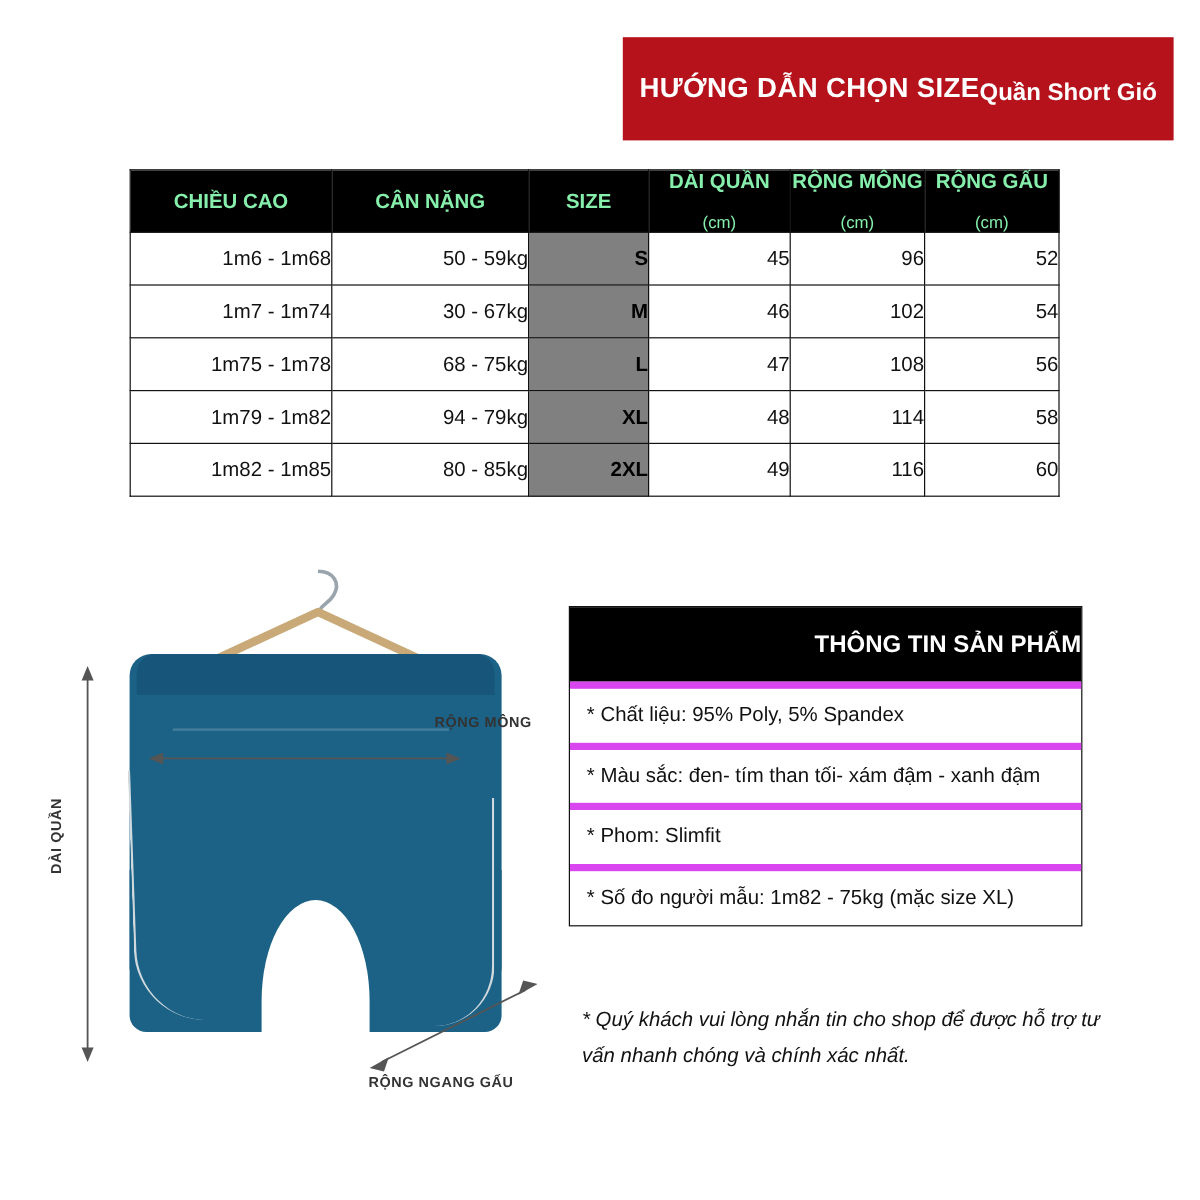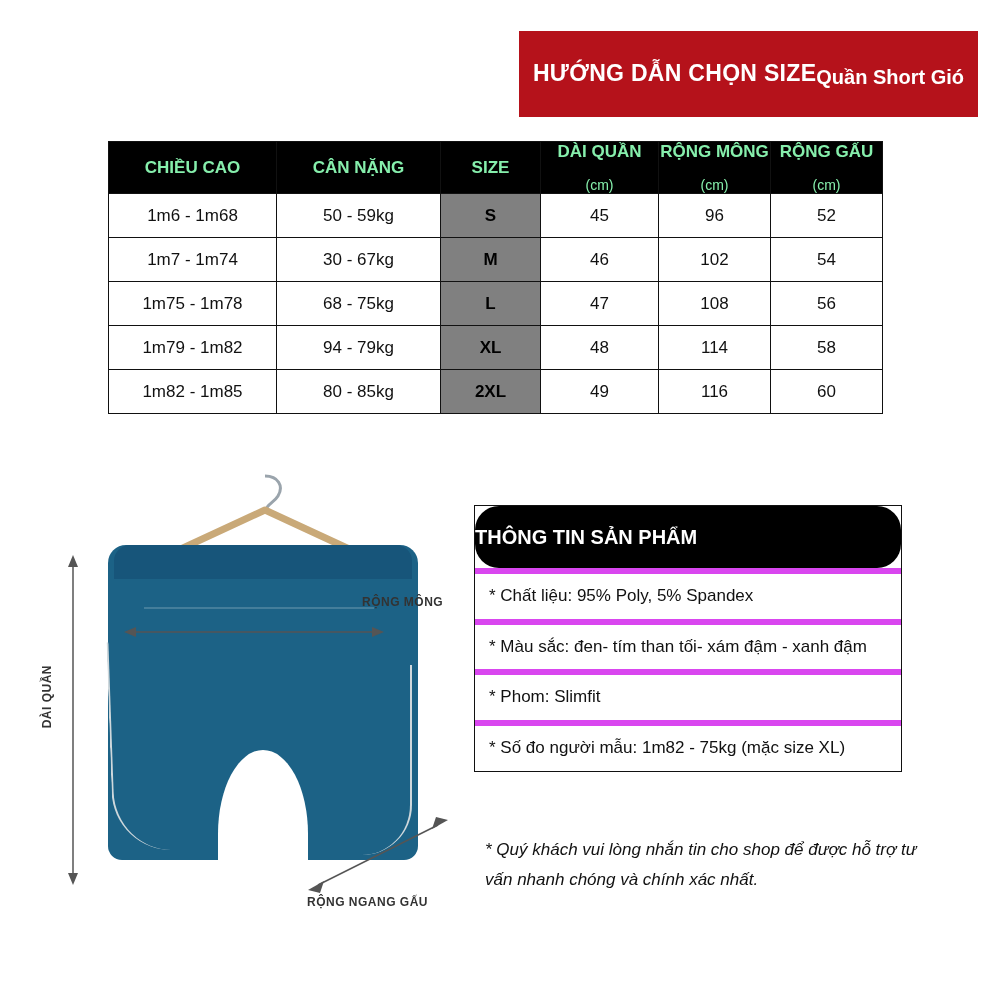--- a/index.html
+++ b/index.html
@@ -75,20 +75,21 @@
     font-size: 14px;
     font-weight: normal;
     display: block;
     margin-top: 15px;
   }
   .th-tall { height: 100px; }
   .size-table tbody td {
     height: 43px;
     font-size: 17px;
     background: #ffffff;
+    text-align: right;
   }
   .size-table tbody td.size-cell {
     background: #808080;
     color: #000;
     font-weight: bold;
   }
 
   
   col.c0 { width: 168px; }
   col.c1 { width: 164px; }
@@ -195,24 +196,23 @@
     top: 505px;
     width: 428px;
     border: 1px solid #111;
     box-sizing: border-box;
   }
   .info-head {
     background: #000000;
     color: #ffffff;
     font-size: 20px;
     font-weight: bold;
-    text-align: left;
+    text-align: right;
     height: 62px;
     line-height: 62px;
-    border-radius: 24px;
   }
   .info-row {
     border-top: 6px solid #d946ef;
     padding: 10px 14px;
     font-size: 17px;
     line-height: 1.45;
   }
   .info-row:first-of-type { border-top: none; }
 
   .note {

